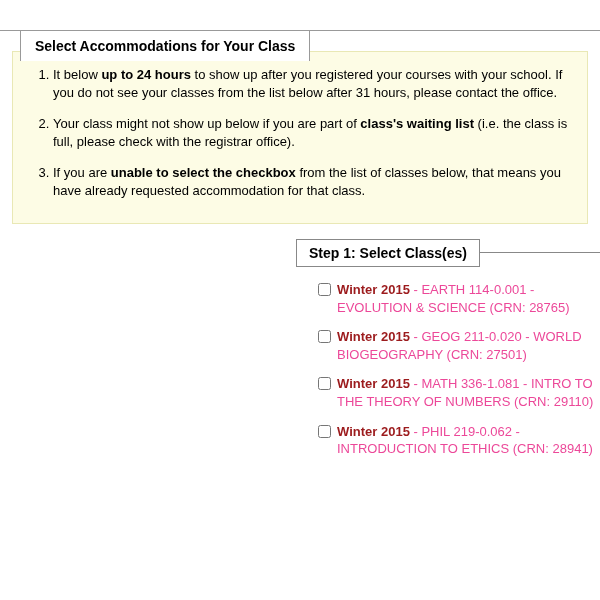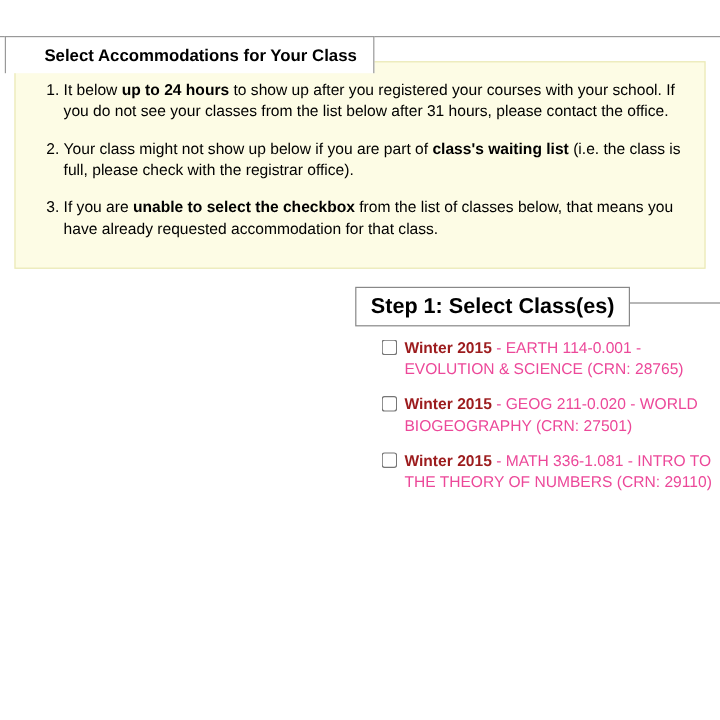--- a/index.html
+++ b/index.html
@@ -11,25 +11,25 @@
     background: #fff;
     width: 600px;
     overflow: hidden;
   }
   .tab-panel {
     position: relative;
   }
   .tab-label {
     position: absolute;
     top: 0;
-    left: 4px;
+    left: 20px;
     background: #fff;
     border: 1px solid #999;
     border-bottom: none;
-    padding: 7px 14px 7px 32px;
+    padding: 7px 14px 7px 14px;
     font-weight: bold;
     font-size: 14px;
     z-index: 2;
     text-align: center;
   }
   .tab-body {
     border-top: 1px solid #999;
     margin-top: 30px;
     padding-top: 20px;
   }
@@ -60,21 +60,21 @@
     border-top: 1px solid #888;
   }
   .step-legend {
     position: absolute;
     top: -14px;
     left: -4px;
     background: #fff;
     border: 1px solid #888;
     padding: 5px 12px;
     font-weight: bold;
-    font-size: 18px;
+    font-size: 14px;
   }
   .class-row {
     display: flex;
     align-items: flex-start;
     margin-bottom: 12px;
     line-height: 1.35;
   }
   .class-row input[type=checkbox] {
     margin: 2px 6px 0 0;
     width: 13px;
@@ -129,16 +129,22 @@
       </div>
 
       <div class="class-row">
         <input type="checkbox" style="">
         <div class="class-text">
           <span class="term">Winter 2015</span><span class="course"> - MATH 336-1.081 - INTRO TO THE THEORY OF NUMBERS (CRN: 29110)</span>
         </div>
       </div>
 
 
+      <div class="class-row">
+        <input type="checkbox" style="">
+        <div class="class-text">
+          <span class="term">Winter 2015</span><span class="course"> - PHIL 219-0.062 - INTRODUCTION TO ETHICS (CRN: 28941)</span>
+        </div>
+      </div>
     </div>
 
   </div>
 </div>
 
 </body></html>

